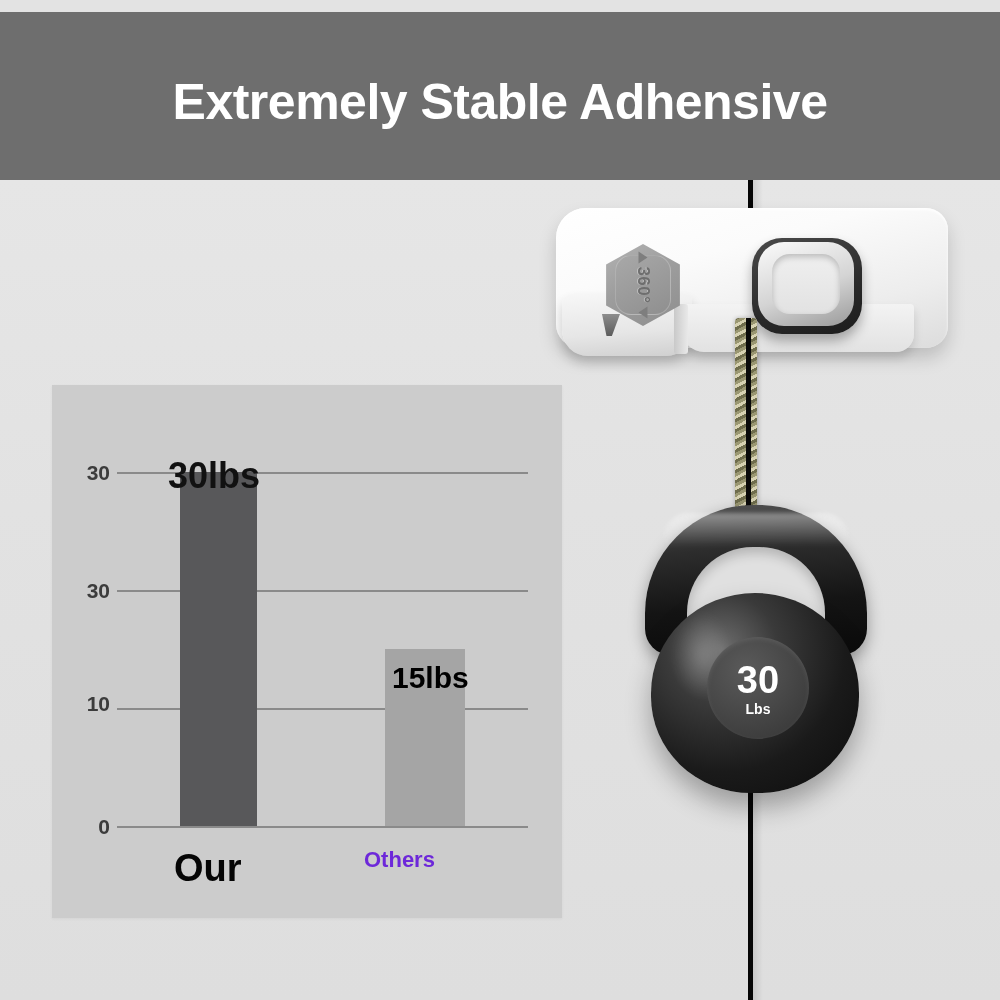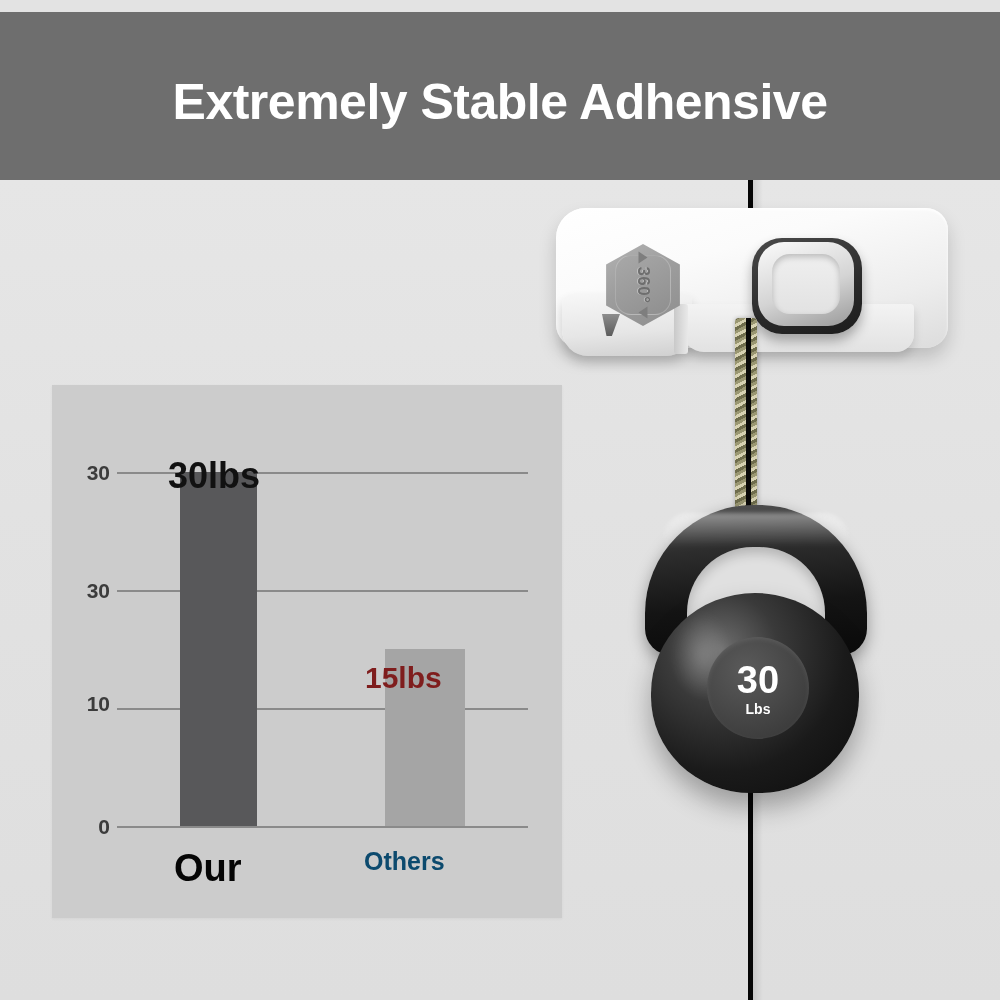--- a/index.html
+++ b/index.html
@@ -226,28 +226,28 @@
     background:#a5a5a5;
   }
 
   .bar-value{
     position:absolute; font-weight:bold; white-space:nowrap;margin-top:48px;
   }
   #value-our{
     left:116px; top:22px; font-size:36px; color:#111111;
   }
   #value-others{
-    left:313px; top:228px; font-size:30px; color:#7f1d1d;
+    left:340px; top:228px; font-size:30px; color:#000000;
   }
 
   .cat-label{
     position:absolute; top:462px; font-weight:bold; white-space:nowrap;
   }
   #cat-our{ left:122px; font-size:38px; color:#050505; }
-  #cat-others{ left:312px; font-size:25px; color:#0c4a6e; }
+  #cat-others{ left:312px; font-size:22px; color:#6d28d9; }
 </style>
 </head>
 <body>
 
 <div id="stage">
 
   <div id="header">
     <div id="header-title">Extremely Stable Adhensive</div>
   </div>
 

